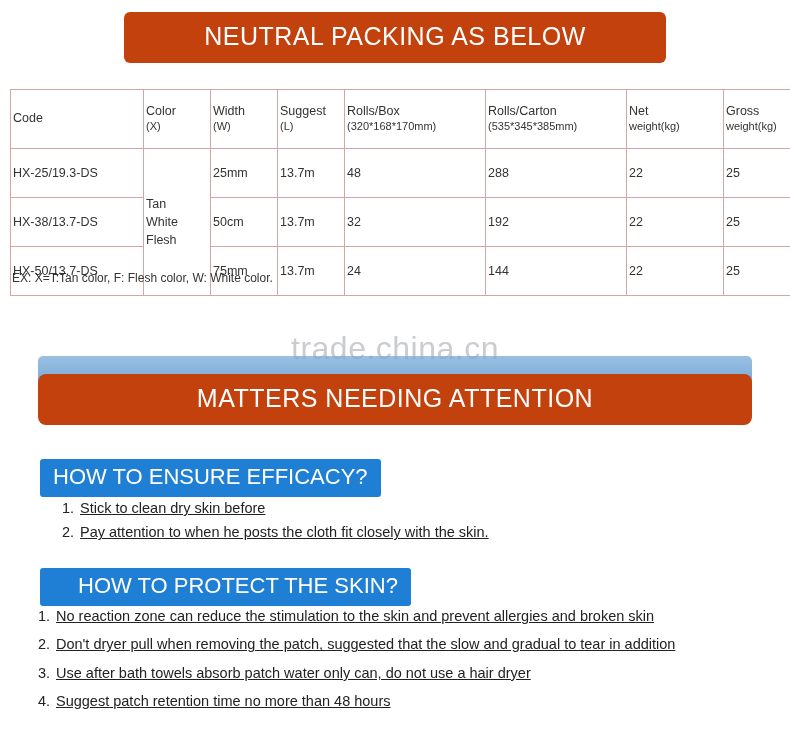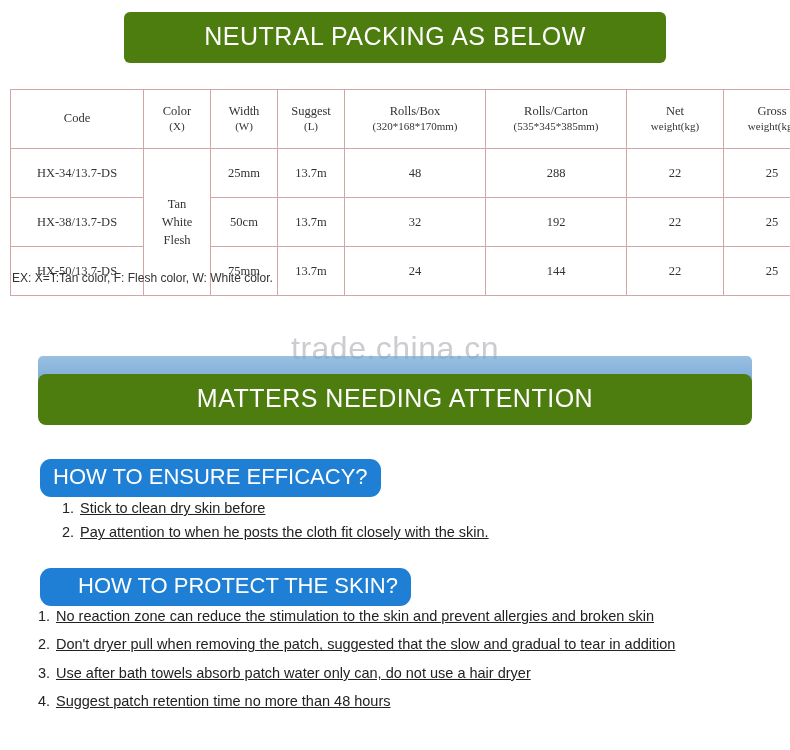--- a/index.html
+++ b/index.html
@@ -11,21 +11,21 @@
     height: 750px;
     background: #ffffff;
     font-family: "Liberation Sans", sans-serif;
     color: #222222;
     position: relative;
     overflow: hidden;
   }
 
   
   .banner {
-    background: #4d7c0f;
+    background: #c2410c;
     color: #ffffff;
     border-radius: 6px;
     text-align: center;
     font-size: 25px;
     letter-spacing: 0.5px;
     line-height: 1.1;
     padding: 11px 0 12px 0;
   }
   #banner-packing {
     position: absolute;
@@ -48,27 +48,25 @@
     top: 89px;
     width: 771px;
   }
   table.spec {
     border-collapse: collapse;
     width: 100%;
     table-layout: fixed;
   }
   table.spec td, table.spec th {
     border: 1px solid #d4a5a5;
-    text-align: center;
     vertical-align: middle;
     font-weight: normal;
     font-size: 12.5px;
     color: #333333;
     padding: 4px 2px;
-    font-family: Liberation Serif, serif;
   }
   table.spec thead td {
     height: 50px;
     line-height: 1.25;
   }
   table.spec tbody td {
     height: 40px;
   }
   .col-code   { width: 128px; }
   .col-color  { width: 62px; }
@@ -121,21 +119,21 @@
     pointer-events: none;
   }
 
   
   .sub-head {
     position: absolute;
     background: #1e7fd4;
     color: #ffffff;
     font-size: 22px;
     padding: 5px 13px 7px 13px;
-    border-radius: 11px;
+    border-radius: 3px;
     white-space: nowrap;
   }
   #head-efficacy { left: 40px; top: 459px; }
   #head-protect  { left: 40px; top: 568px; padding-left: 38px; }
 
   
   .list {
     position: absolute;
     font-size: 14.5px;
     color: #222222;
@@ -199,21 +197,21 @@
           <span class="cell-sub">weight(kg)</span>
         </td>
         <td class="col-gross">
           <span>Gross</span>
           <span class="cell-sub">weight(kg)</span>
         </td>
       </tr>
     </thead>
     <tbody>
       <tr>
-        <td>HX-34/13.7-DS</td>
+        <td>HX-25/19.3-DS</td>
         <td class="color-cell" rowspan="3"><span id="color-multiline"><span>Tan</span><br><span>White</span><br><span>Flesh</span></span></td>
         <td>25mm</td>
         <td>13.7m</td>
         <td>48</td>
         <td>288</td>
         <td>22</td>
         <td>25</td>
       </tr>
       <tr>
         <td>HX-38/13.7-DS</td>

